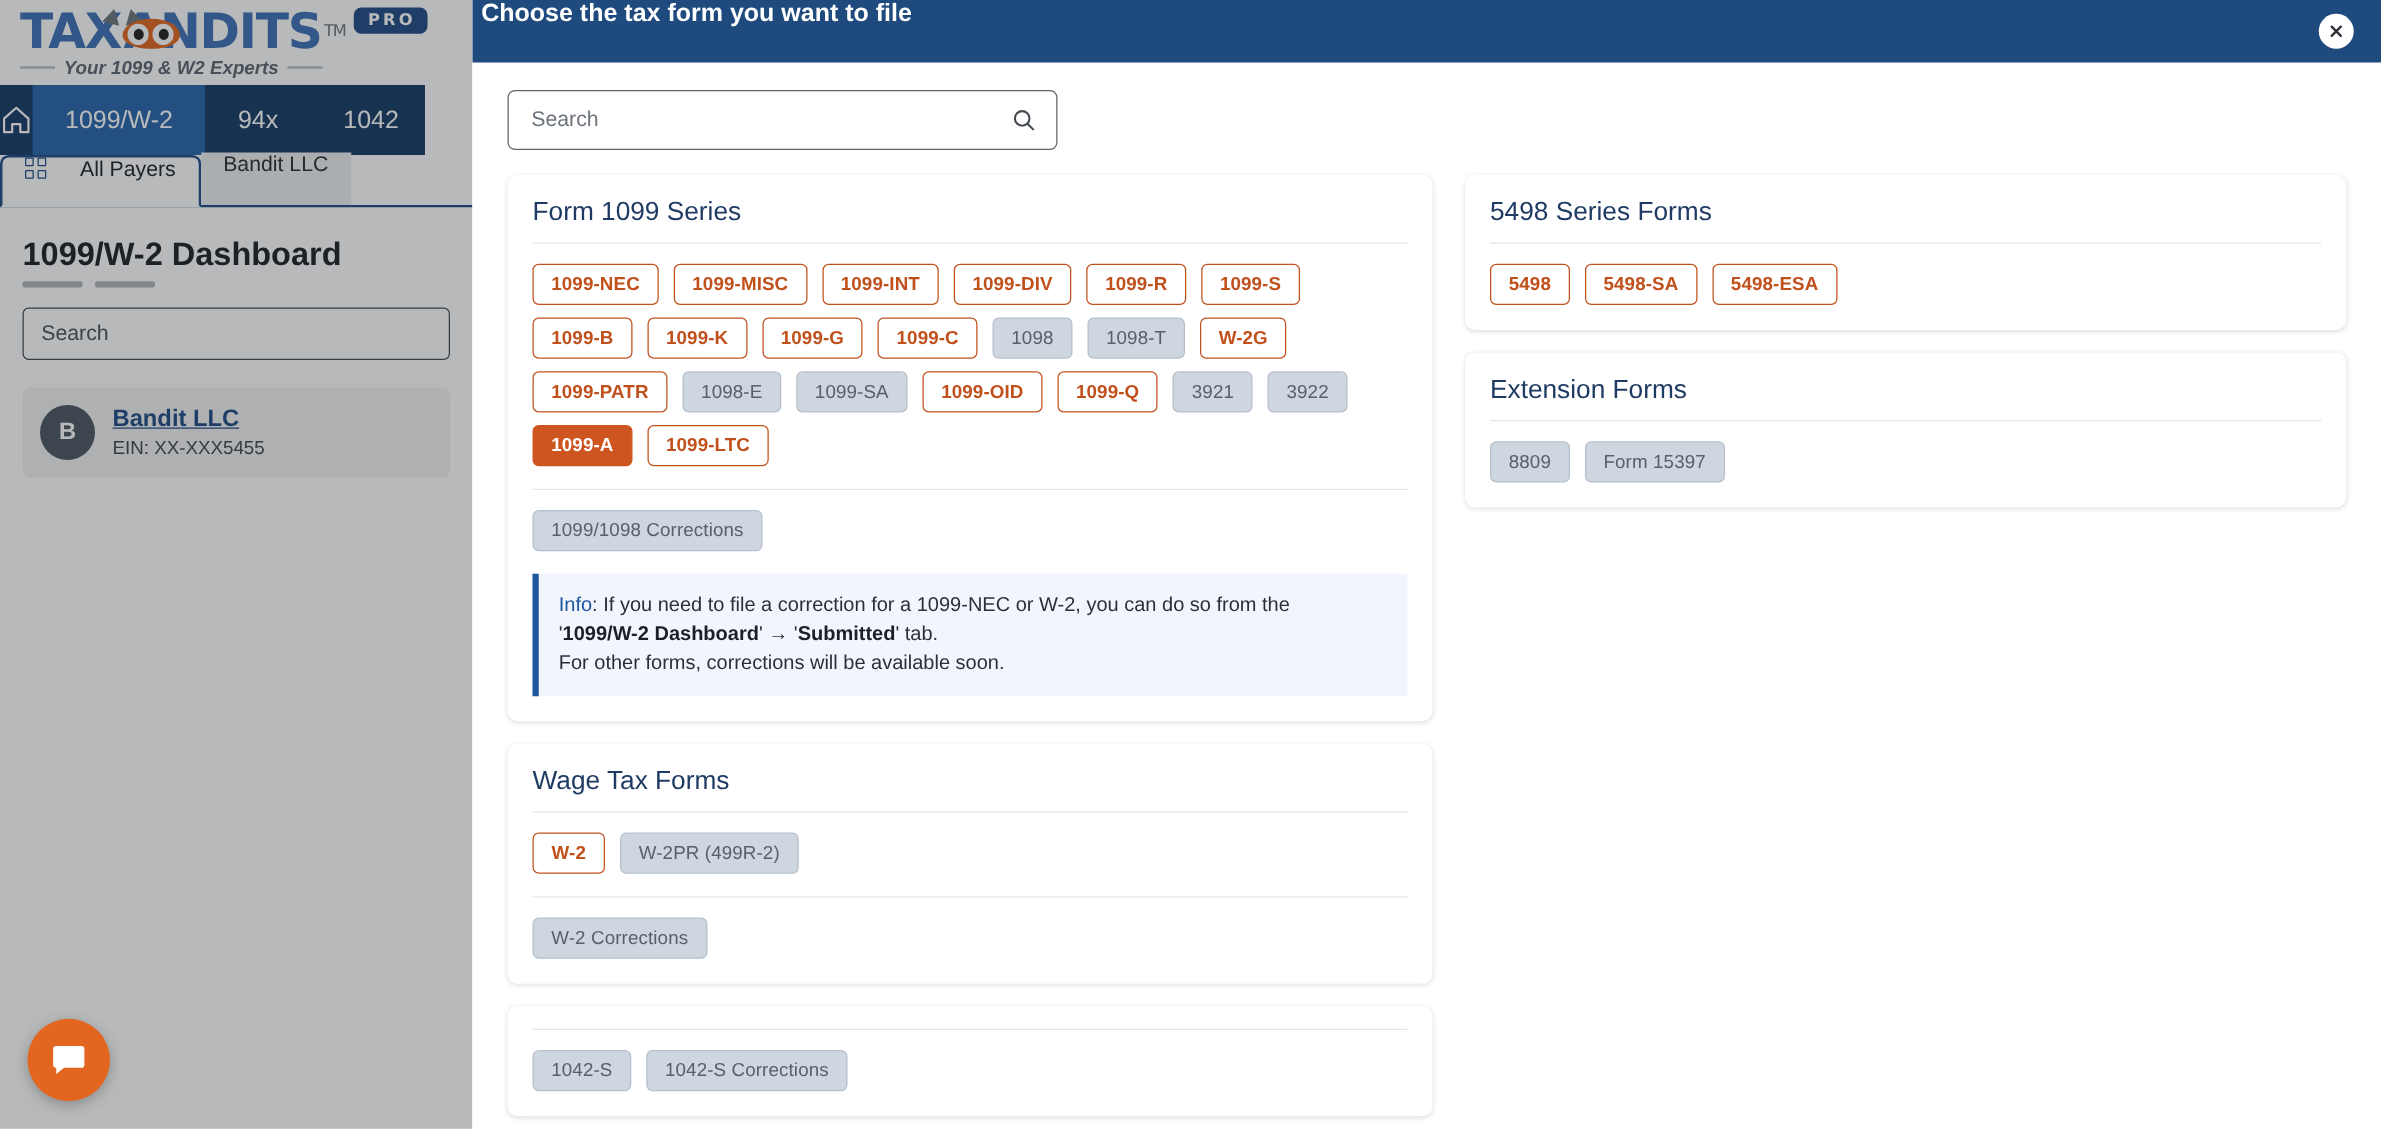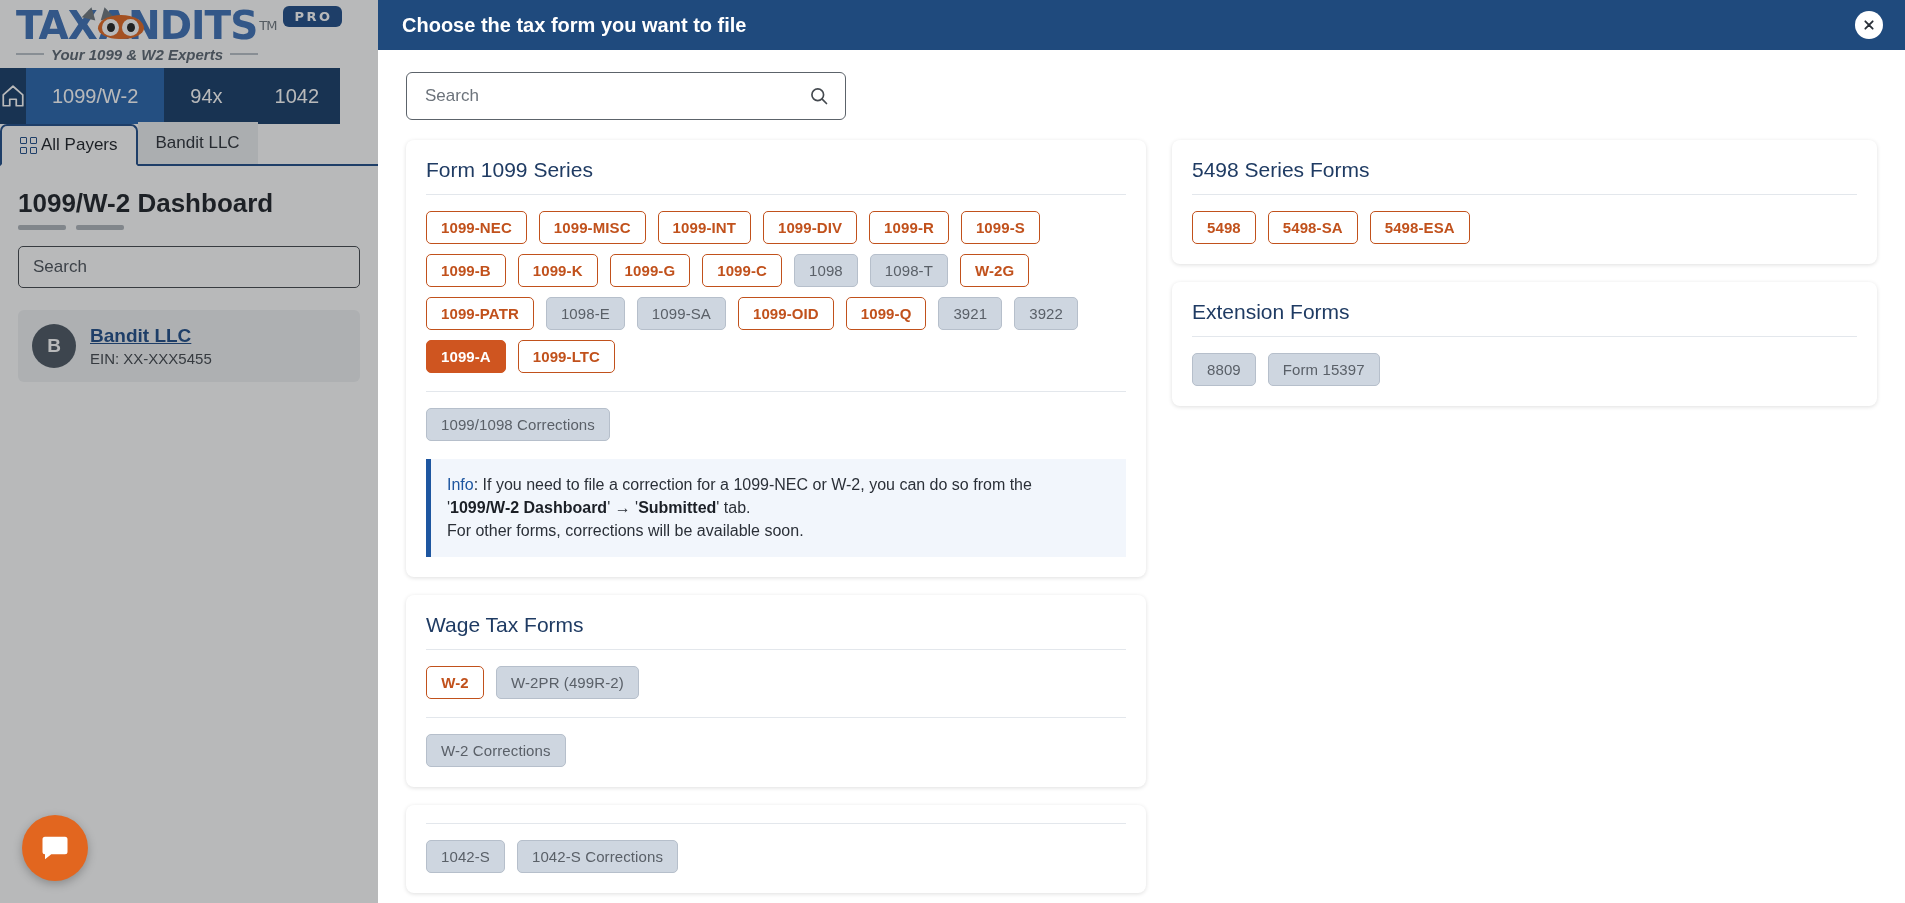--- a/index.html
+++ b/index.html
@@ -146,21 +146,21 @@
 
   
   .tab-bar {
     position: absolute; left: 0; top: 124px;
     width: 378px; height: 42px;
     background: #ffffff;
     display: flex; align-items: flex-end;
     border-bottom: 2px solid #1c4b87;
   }
   .tab {
-    display: flex; align-items: center; gap: 4px;
+    display: flex; gap: 27px;
     height: 42px;
     padding: 0 18px;
     font-size: 17px;
     color: #2a2f36;
     background: #eceff1;
     white-space: nowrap;
   }
   .tab.active {
     background: #ffffff;
     border: 2px solid #1c4b87;
@@ -251,22 +251,22 @@
     left: 378px; top: 0;
     right: 0; bottom: 0;
     background: #ffffff;
     z-index: 50;
     display: flex;
     flex-direction: column;
   }
   .modal-header {
     height: 50px;
     background: #1f4a7d;
-    display: flex; align-items: center;
-    padding: 0 24px;
+    display: flex; 
+    padding: 0 7px;
     flex: 0 0 50px;
     position: relative;
   }
   .modal-title {
     color: #ffffff;
     font-size: 20px;
     font-weight: bold;
   }
   .modal-close {
     position: absolute;

